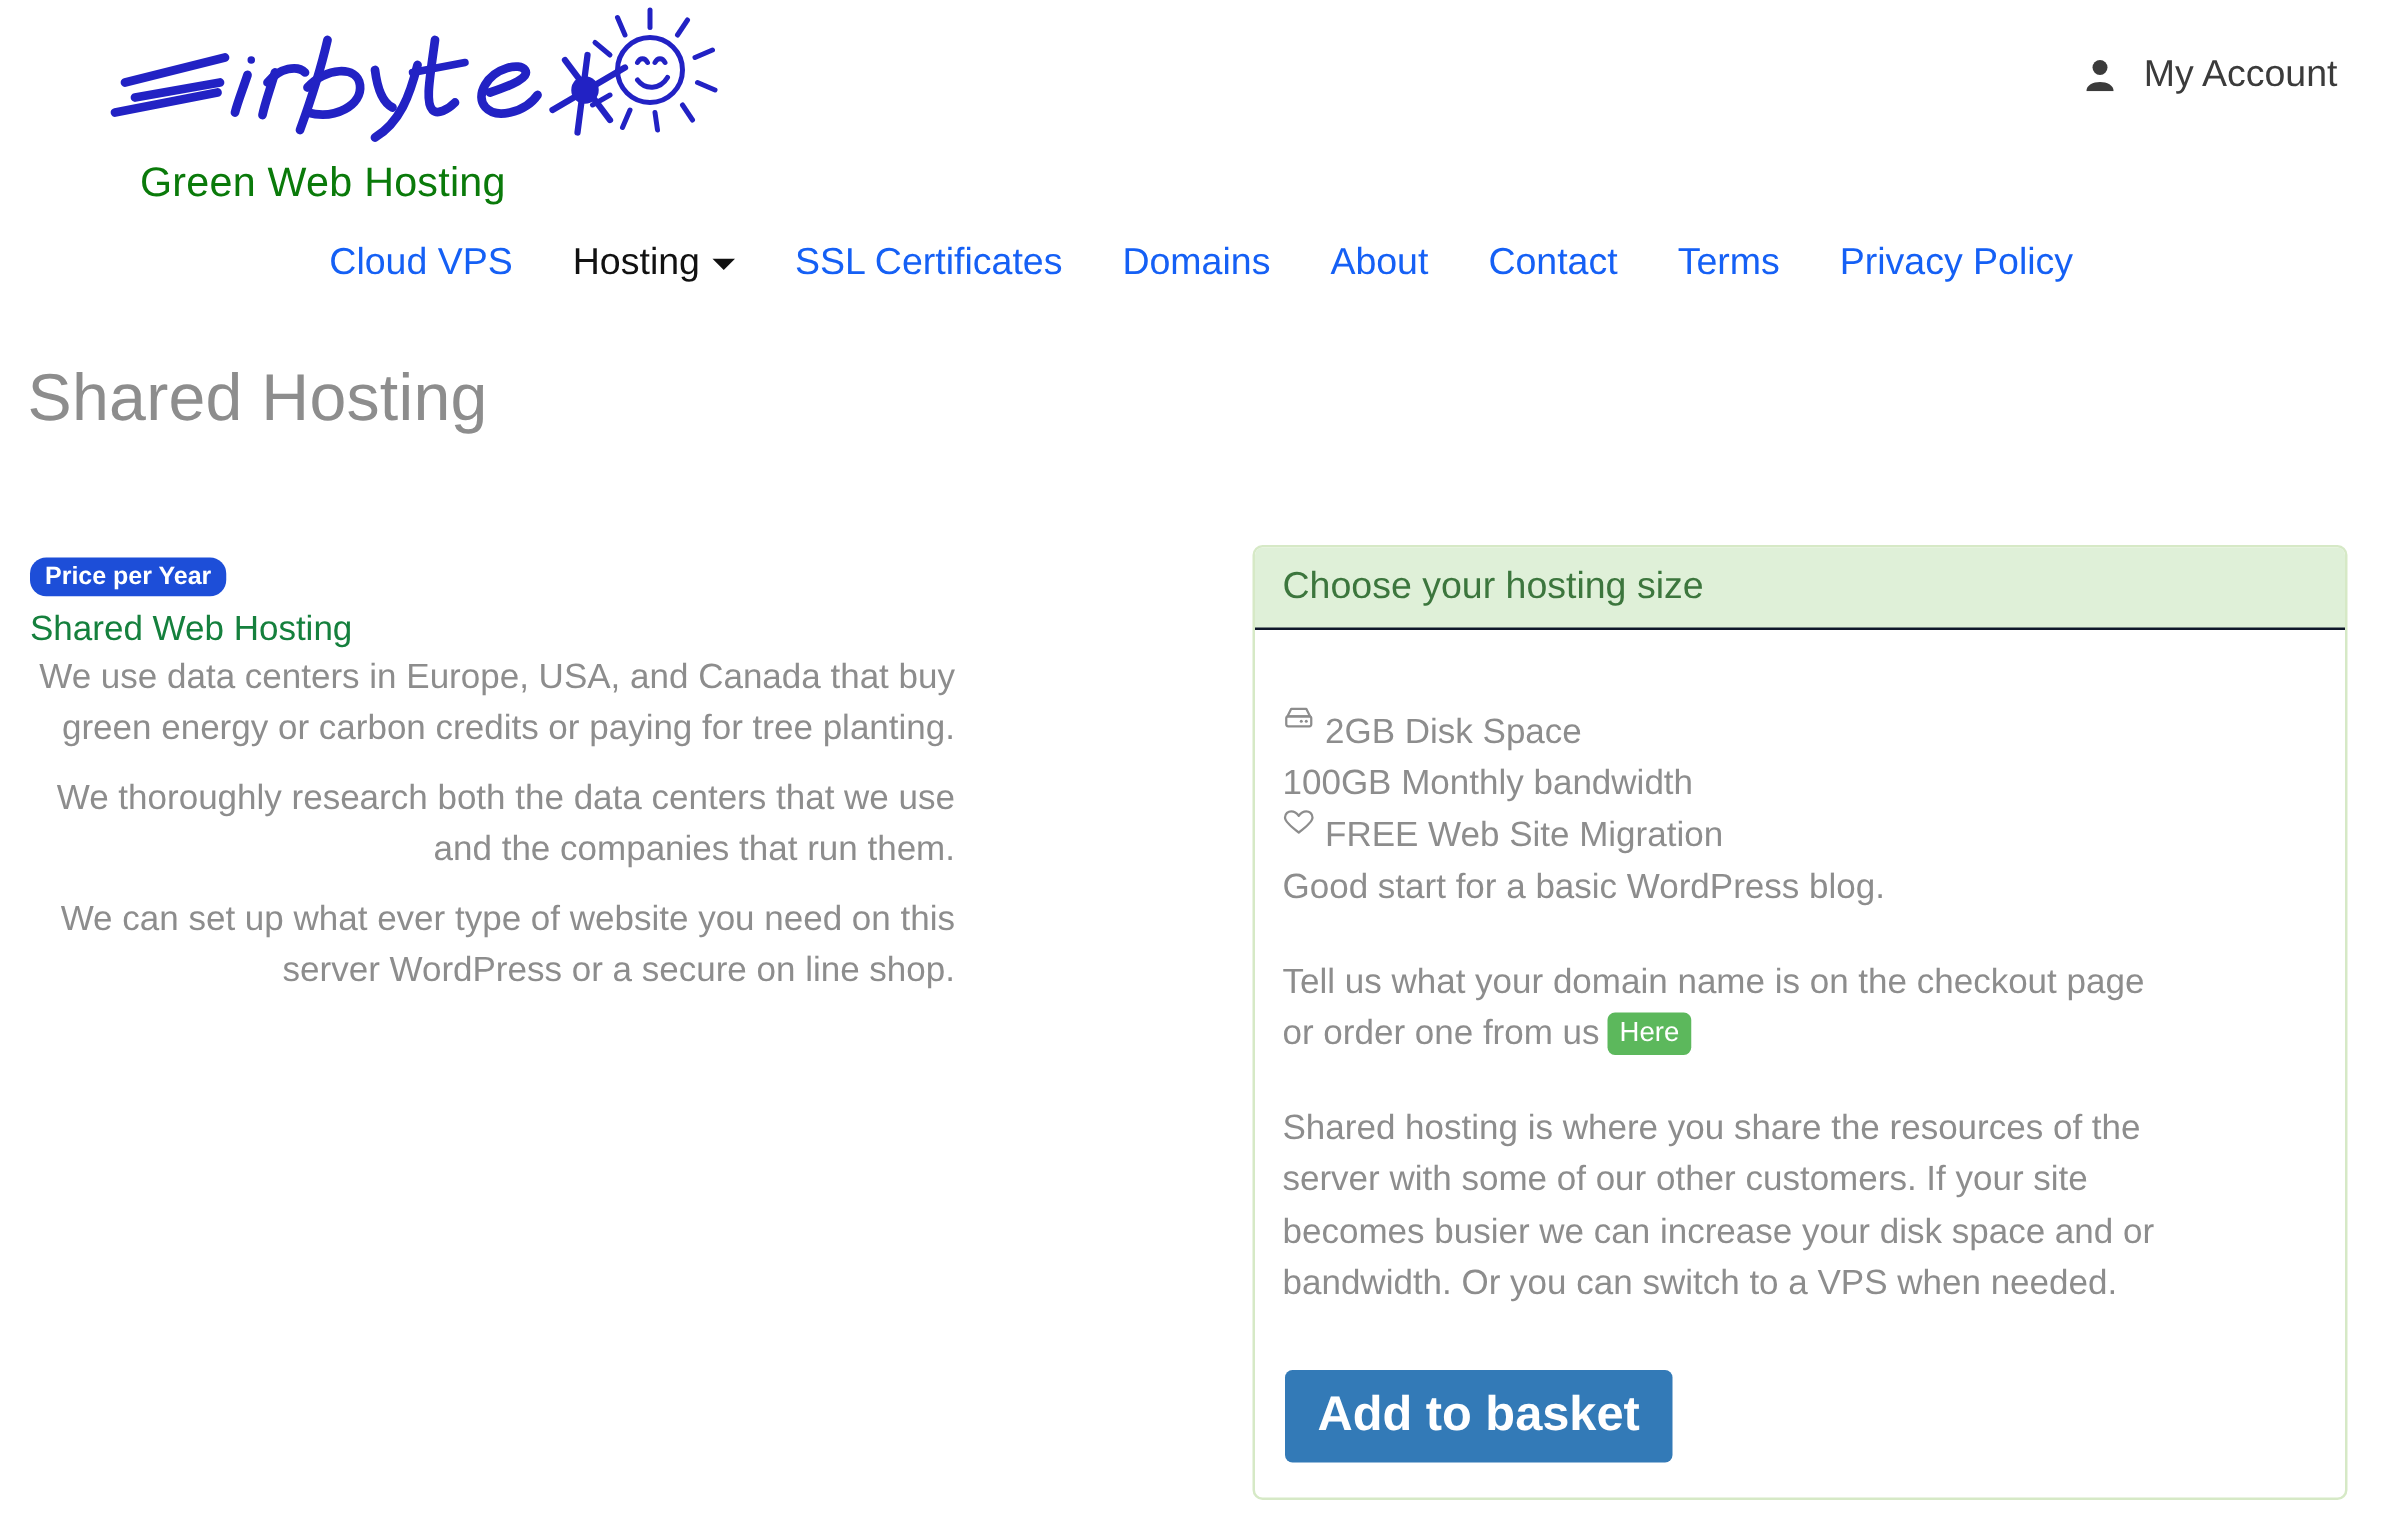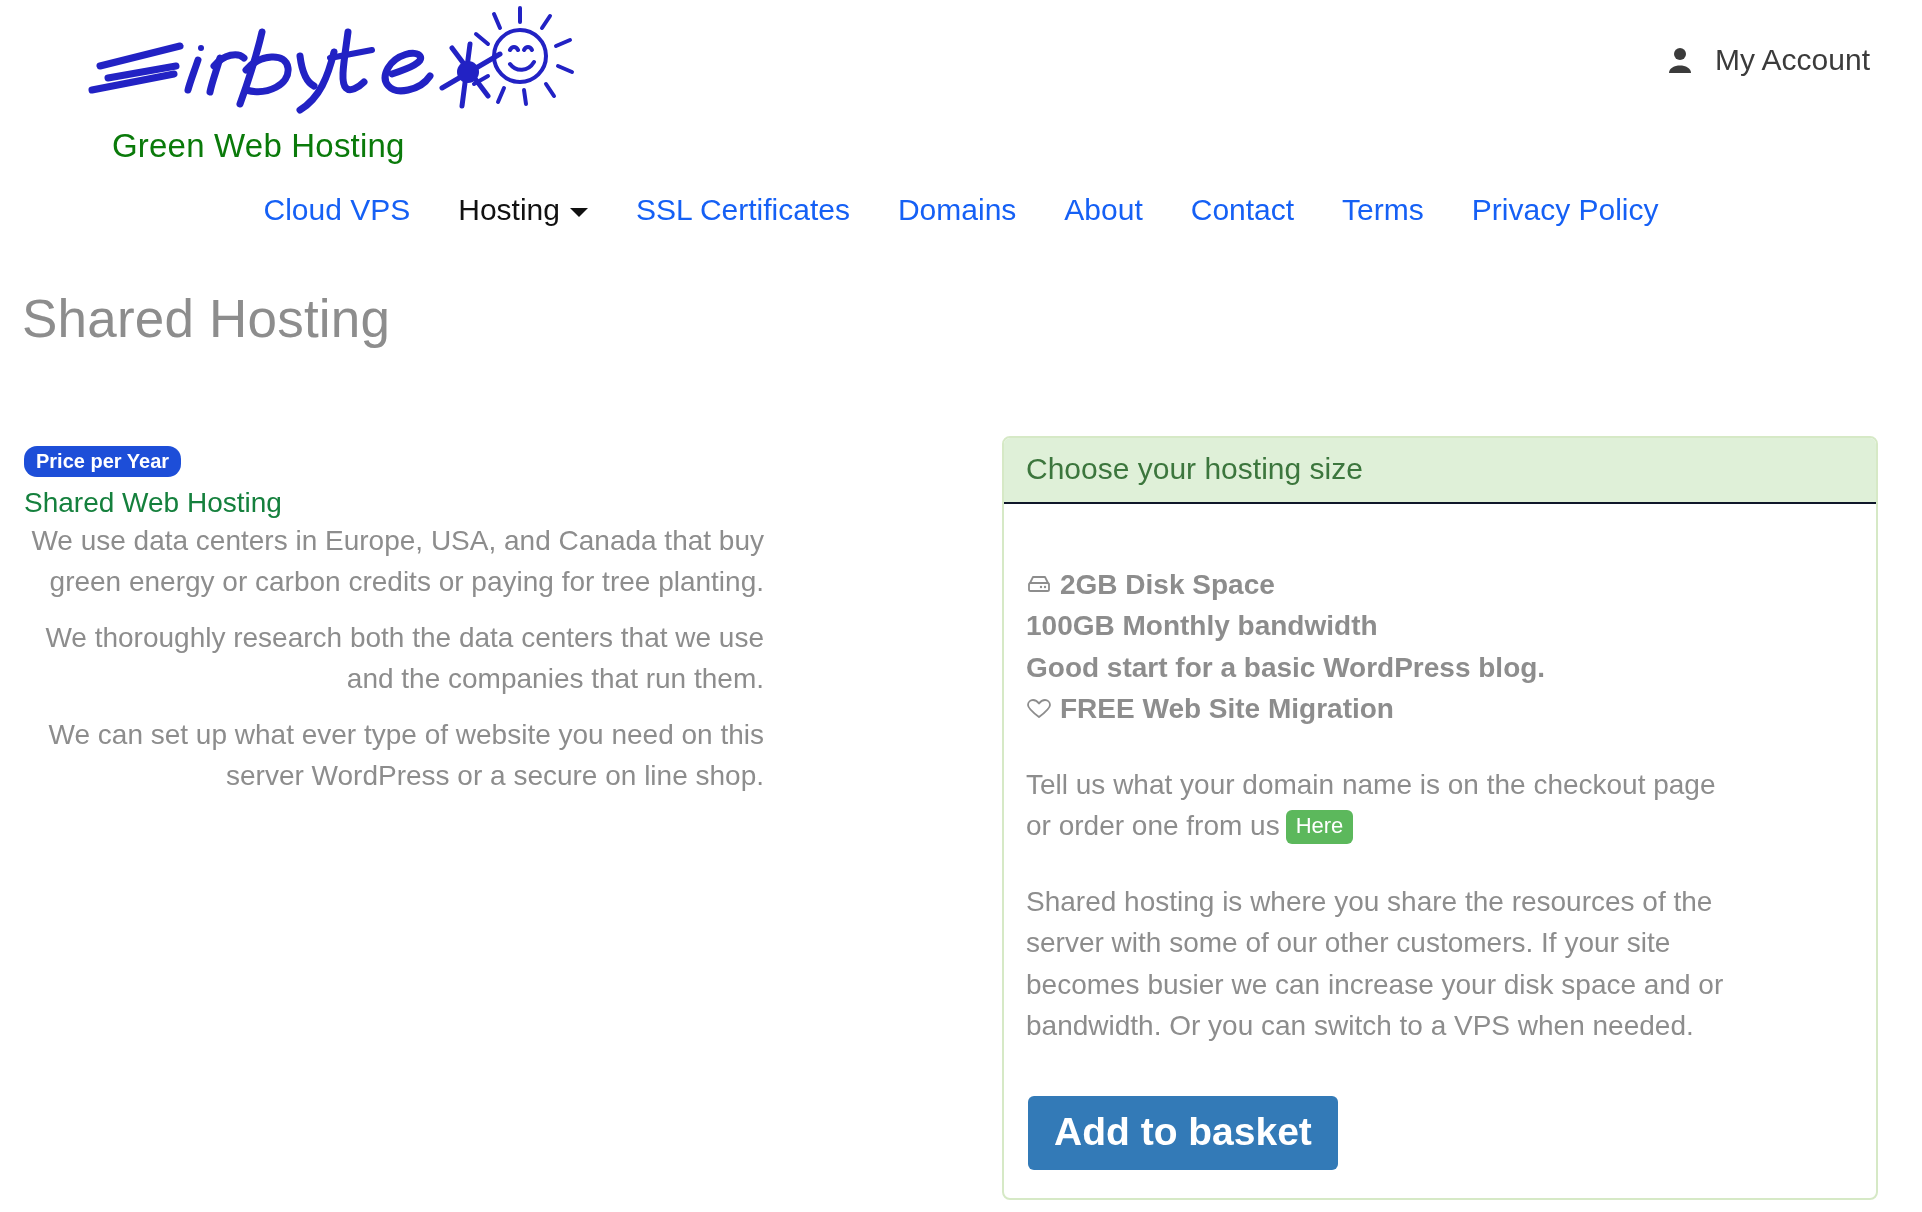--- a/index.html
+++ b/index.html
@@ -93,21 +93,21 @@
   }
   .hosting-select .sel-arrow {
     position: absolute; right: 10px; top: 50%; transform: translateY(-50%);
     width: 0; height: 0;
     border-left: 7px solid transparent; border-right: 7px solid transparent;
     border-top: 9px solid #444;
   }
   .features {
     margin-top: 38px; font-size: 28px; color: #8d8d8d; line-height: 1.48;
   }
-  .feature-line { display: flex; align-items: center; font-weight: bold; }
+  .feature-line { display: flex; align-items: flex-start; }
   .feature-line .f-icon { margin-right: 8px; display:flex; align-items:center; }
   .feature-line .f-text { white-space: nowrap; }
   .body-para {
     font-size: 28px; color: #8d8d8d; line-height: 1.48;
     margin: 34px 0 0; max-width: 706px;
   }
   .badge-here {
     display: inline-block; background: #5cb85c; color: #fff;
     font-size: 22px; padding: 4px 10px 6px; border-radius: 6px;
     line-height: 1.1; vertical-align: 2px; margin-left: 6px;
@@ -227,30 +227,30 @@
               <circle cx="15" cy="13" r="1.2" fill="#8d8d8d"></circle>
               <circle cx="19" cy="13" r="1.2" fill="#8d8d8d"></circle>
             </svg>
           </span>
           <span class="f-text">2GB Disk Space</span>
         </div>
         <div class="feature-line">
           <span class="f-text">100GB Monthly bandwidth</span>
         </div>
         <div class="feature-line">
-          <span class="f-text">Good start for a basic WordPress blog.</span>
-        </div>
-        <div class="feature-line">
           <span class="f-icon">
             <svg width="26" height="22" viewBox="0 0 26 22">
               <path d="M13 19 C5 13 2 9.5 2 7 C2 3.8 4.6 2 7 2 C9.3 2 11.6 3.6 13 5.6 C14.4 3.6 16.7 2 19 2 C21.4 2 24 3.8 24 7 C24 9.5 21 13 13 19 Z" fill="none" stroke="#8d8d8d" stroke-width="1.8" stroke-linejoin="round"></path>
             </svg>
           </span>
           <span class="f-text">FREE Web Site Migration</span>
         </div>
+        <div class="feature-line">
+          <span class="f-text">Good start for a basic WordPress blog.</span>
+        </div>
       </div>
 
       <p class="body-para"><span>Tell us what your domain name is on the checkout page or order one from us</span><a class="badge-here" href="#">Here</a></p>
 
       <p class="body-para">Shared hosting is where you share the resources of the server with some of our other customers. If your site becomes busier we can increase your disk space and or bandwidth. Or you can switch to a VPS when needed.</p>
 
       <button class="btn-basket">Add to basket</button>
     </div>
   </div>
 

